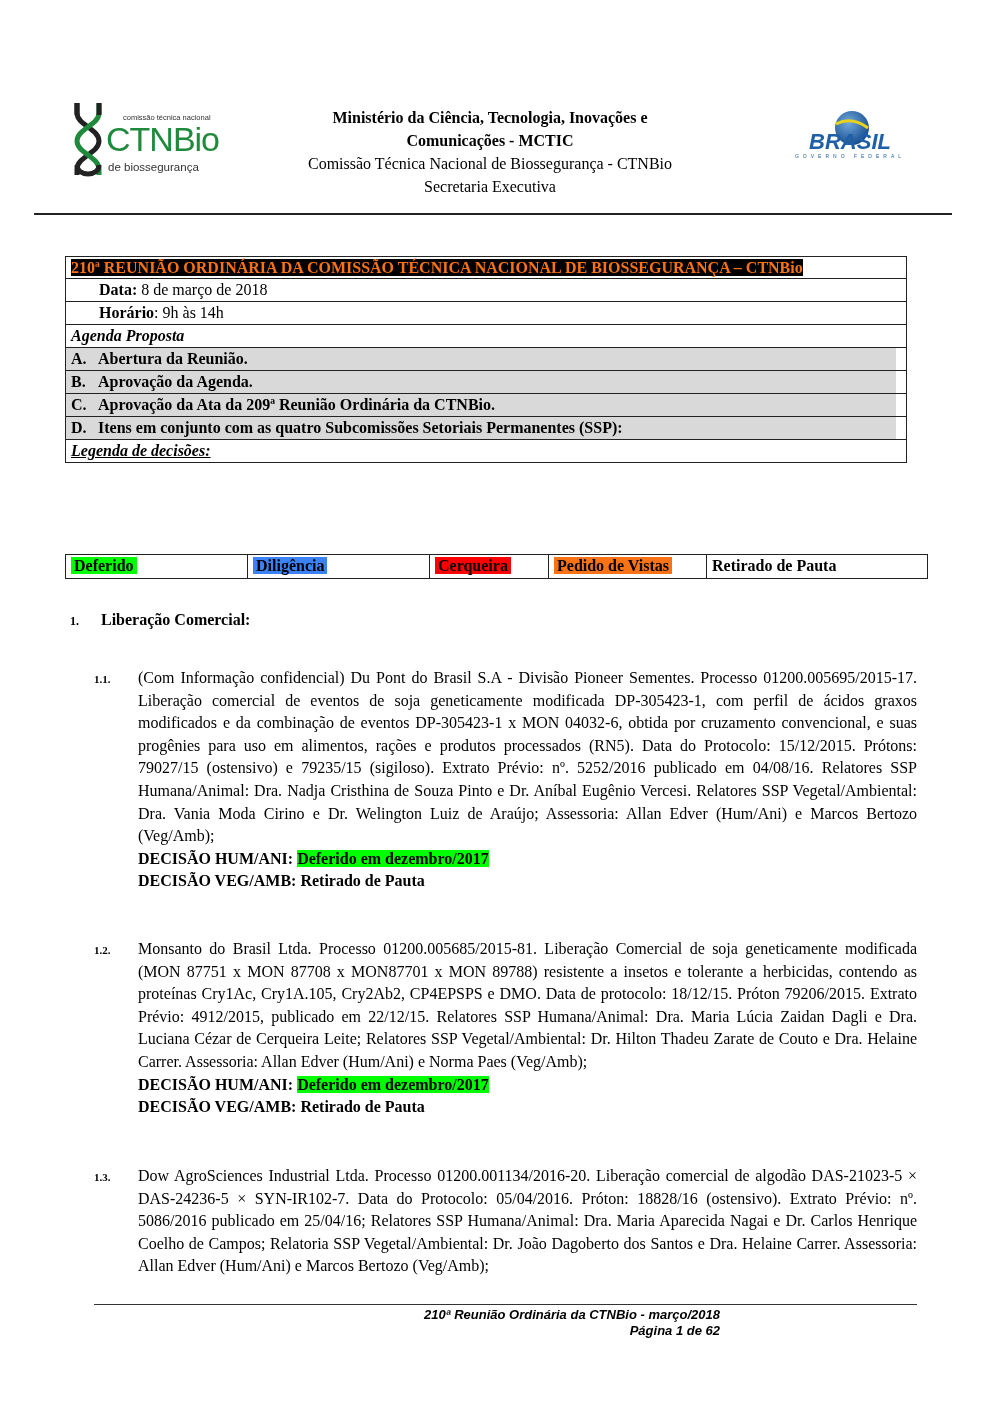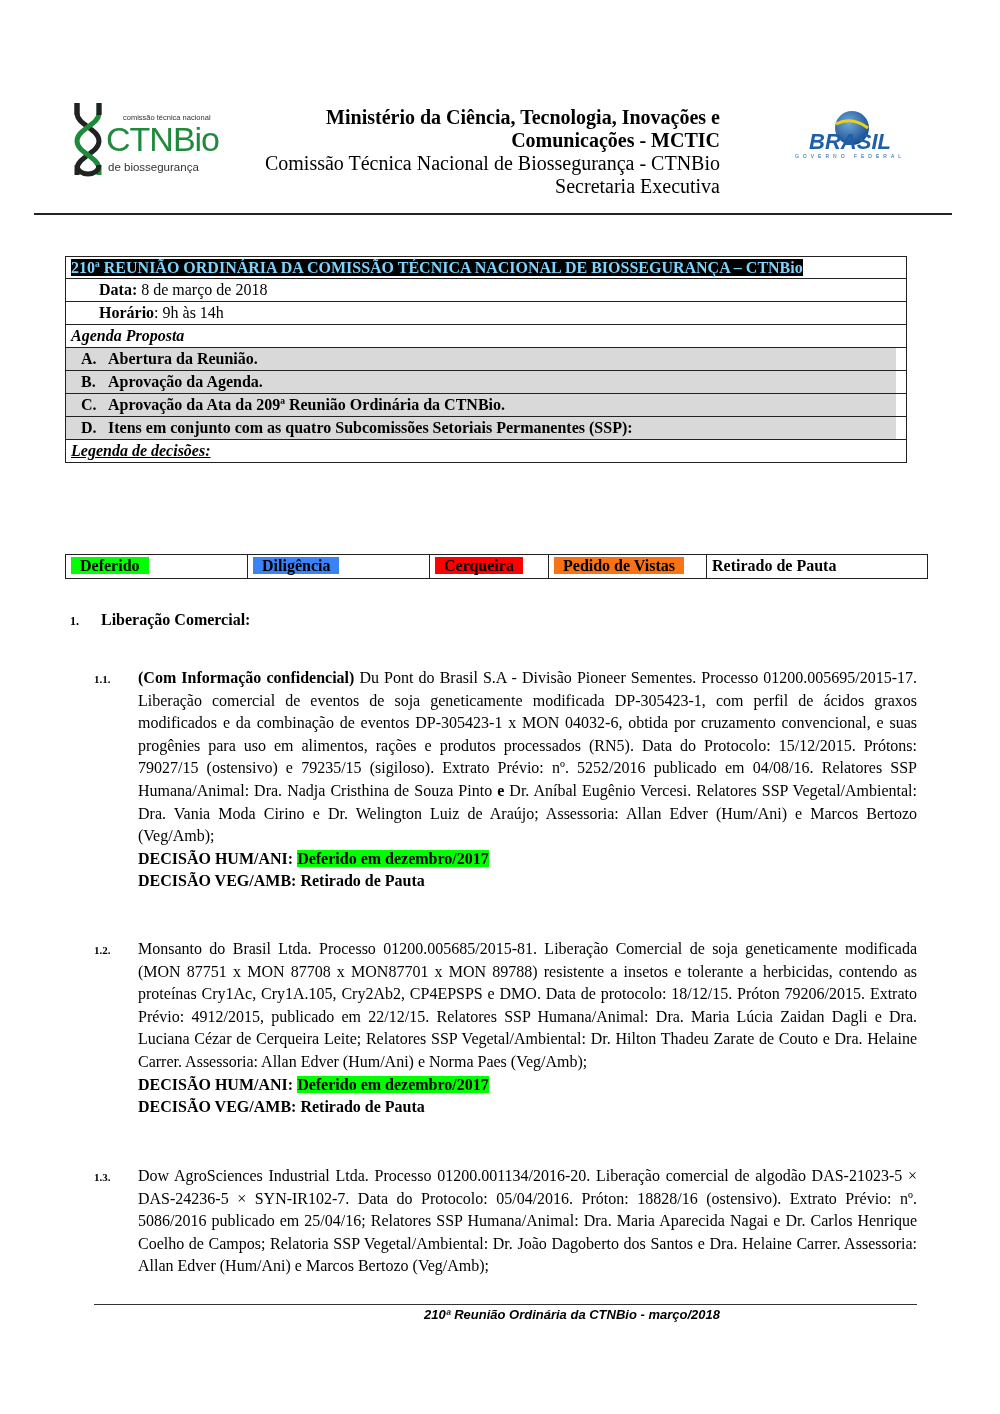--- a/index.html
+++ b/index.html
@@ -6,56 +6,56 @@
   body { width: 1000px; height: 1414px; position: relative; overflow: hidden;
          font-family: "Liberation Serif", serif; color: #000; }
 
   
   .logo-ctnbio { position: absolute; left: 73px; top: 103px; width: 170px; height: 78px; }
   .logo-ctnbio .helix { position: absolute; left: 0; top: 0; width: 30px; height: 78px; }
   .logo-ctnbio .small-top { position: absolute; left: 35px; top: 10px; font-family: "Liberation Sans", sans-serif; font-size: 7.5px; color: #333; white-space: nowrap; margin-left: 15px; }
   .logo-ctnbio .big { position: absolute; left: 33px; top: 18px; font-family: "Liberation Sans", sans-serif; font-size: 34px; color: #1f8a3c; letter-spacing: -1px; line-height: 36px; white-space: nowrap; }
   .logo-ctnbio .small-bottom { position: absolute; left: 35px; top: 58px; font-family: "Liberation Sans", sans-serif; font-size: 11.5px; color: #333; white-space: nowrap; }
 
-  .header-text { position: absolute; left: 260px; top: 106px; width: 460px; text-align: right; font-size: 20px; line-height: 23px; }
+  .header-text { position: absolute; left: 260px; top: 106px; width: 460px; text-align: center; font-size: 16px; line-height: 23px; }
   .header-text .b { font-weight: bold; }
 
   .logo-brasil { position: absolute; left: 780px; top: 108px; width: 140px; height: 52px; }
 
   .header-rule { position: absolute; left: 34px; top: 213px; width: 918px; height: 0; border-top: 2px solid #222; }
 
   
   .meeting-table { position: absolute; left: 65px; top: 256px; width: 840px; border: 1.5px solid #222; }
   .mrow { border-bottom: 1px solid #222; font-size: 16px; line-height: 22px; padding: 0 0 0 5px; }
   .mrow:last-child { border-bottom: none; }
   .title-row { line-height: 21px; }
-  .title-hl { background: #000; color: #7dd3fc; font-weight: bold; }
+  .title-hl { background: #000; color: #f97316; font-weight: bold; }
   .mrow .lbl { font-weight: bold; margin-left: 28px; }
   .mrow.local { font-size: 18px; line-height: 24px; }
   .mrow.local .lbl { font-size: 16px; }
   .mrow.agenda-head { font-style: italic; font-weight: bold; }
   .mrow.agenda { padding: 0; }
-  .mrow.agenda .fill { display: block; background: #d9d9d9; margin-right: 10px; padding-left: 15px; font-weight: bold; }
+  .mrow.agenda .fill { display: block; background: #d9d9d9; margin-right: 10px; padding-left: 5px; font-weight: bold; }
   .mrow.agenda .letter { display: inline-block; width: 27px; }
   .mrow.legend-head { font-style: italic; font-weight: bold; text-decoration: underline; }
 
   
   .legend-table { position: absolute; left: 65px; top: 554px; width: 861px; height: 23px; border: 1.5px solid #222; display: flex; font-size: 16px; font-weight: bold; line-height: 22px; }
   .legend-cell { border-right: 1px solid #222; padding-left: 5px; }
   .legend-cell:last-child { border-right: none; }
-  .legend-cell .hl { padding: 0 9px; }
+  .legend-cell .hl { padding: 0 3px; }
 
   
   .section-title { position: absolute; left: 70px; top: 611px; font-size: 16px; font-weight: bold; }
   .section-title .num { font-size: 12px; display: inline-block; width: 31px; }
 
   .item { position: absolute; left: 94px; width: 823px; font-size: 16px; line-height: 22.6px; }
   .item .num { position: absolute; left: 0; top: 1px; font-size: 11px; font-weight: bold; }
   .item .body { margin-left: 44px; text-align: justify; }
-  .item .body .b { font-weight: bold; margin-top: 11px; }
+  .item .body .b { font-weight: normal; margin-top: 11px; }
   .decision { font-weight: bold; }
   .hl-green { background: #00ff00; }
   .hl-yellow { background: #3b82f6; }
   .hl-red { background: #ff0000; }
   .hl-cyan { background: #f97316; }
 
   .footer-rule { position: absolute; left: 94px; top: 1304px; width: 823px; border-top: 1.5px solid #333; }
   .footer { position: absolute; left: 280px; top: 1307px; width: 440px; text-align: right; font-family: "Liberation Sans", sans-serif; font-style: italic; font-weight: bold; font-size: 13px; line-height: 16px; }
 </style>
 </head>
@@ -157,13 +157,14 @@
 <div class="item" style="top:1165px">
   <span class="num">1.3.</span>
   <div class="body">
     <span>Dow AgroSciences Industrial Ltda. Processo 01200.001134/2016-20. Liberação comercial de algodão DAS-21023-5 × DAS-24236-5 × SYN-IR102-7. Data do Protocolo: 05/04/2016. Próton: 18828/16 (ostensivo). Extrato Prévio: nº. 5086/2016 publicado em 25/04/16; Relatores SSP Humana/Animal: Dra. Maria Aparecida Nagai e Dr. Carlos Henrique Coelho de Campos; Relatoria SSP Vegetal/Ambiental: Dr. João Dagoberto dos Santos e Dra. Helaine Carrer. Assessoria: Allan Edver (Hum/Ani) e Marcos Bertozo (Veg/Amb);</span>
   </div>
 </div>
 
 <div class="footer-rule"></div>
 <div class="footer">
   <div>210ª Reunião Ordinária da CTNBio - março/2018</div>
+  <div>Página 1 de 62</div>
 </div>
 
 </body></html>

